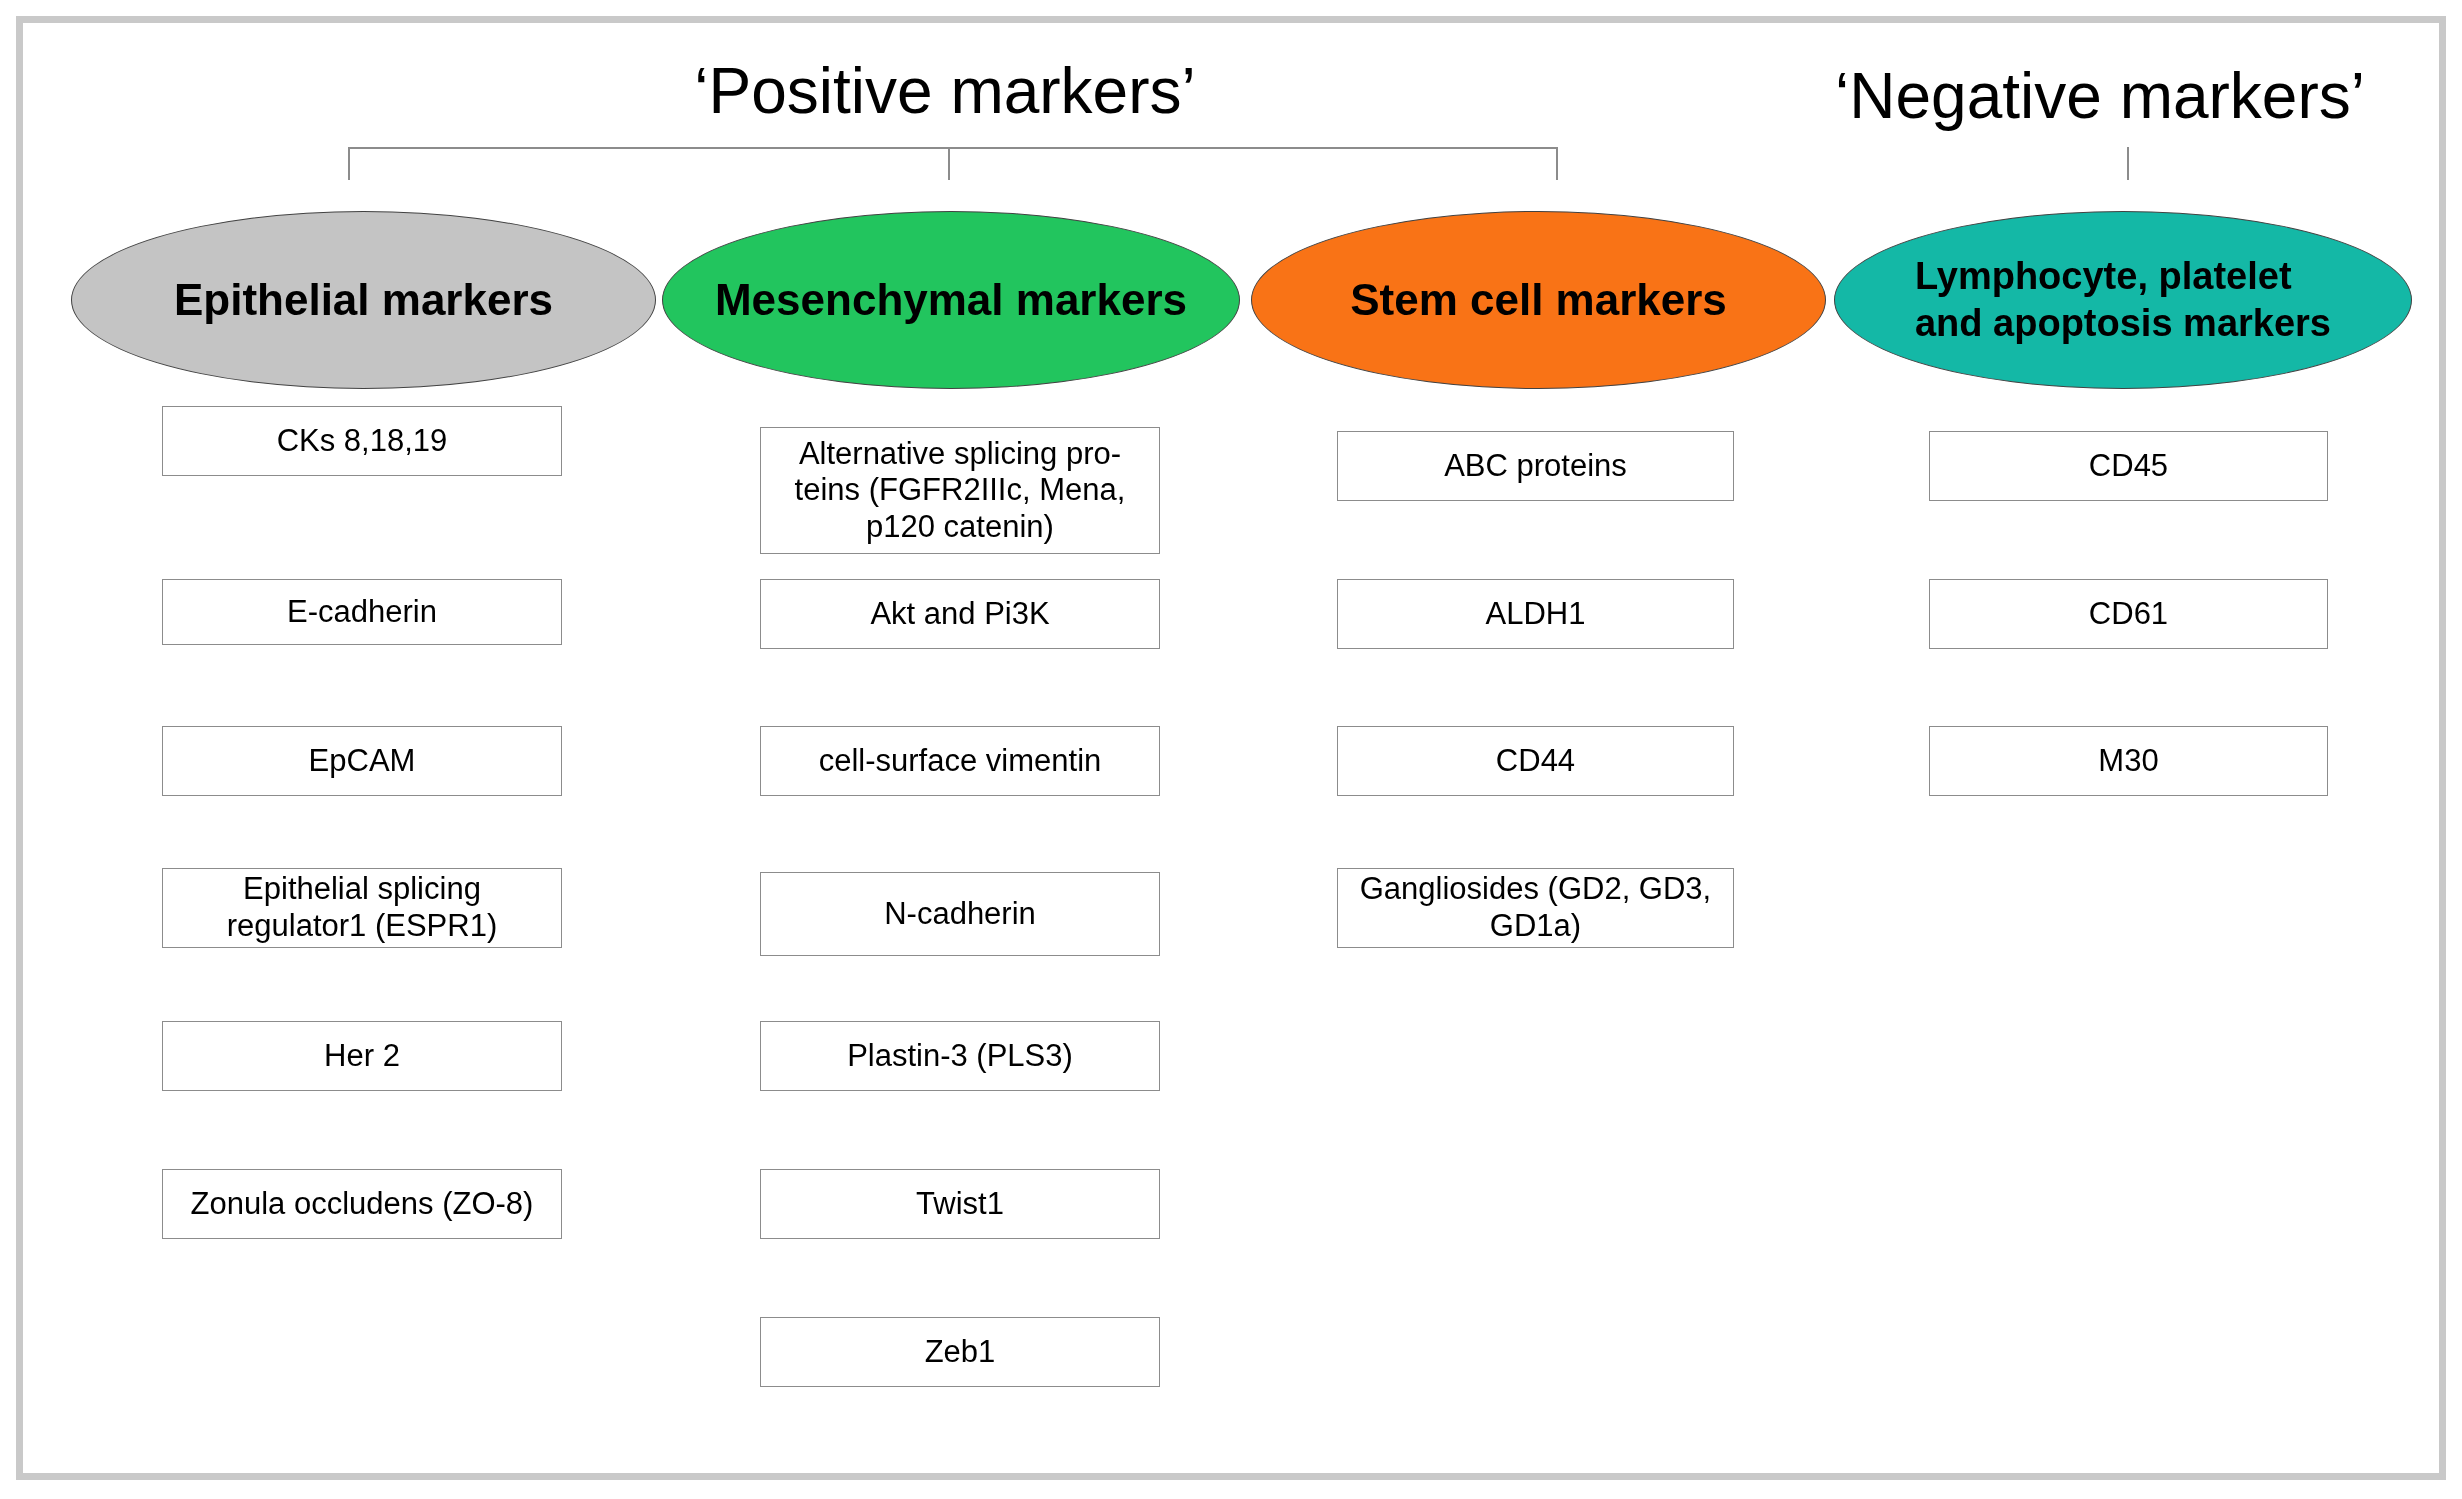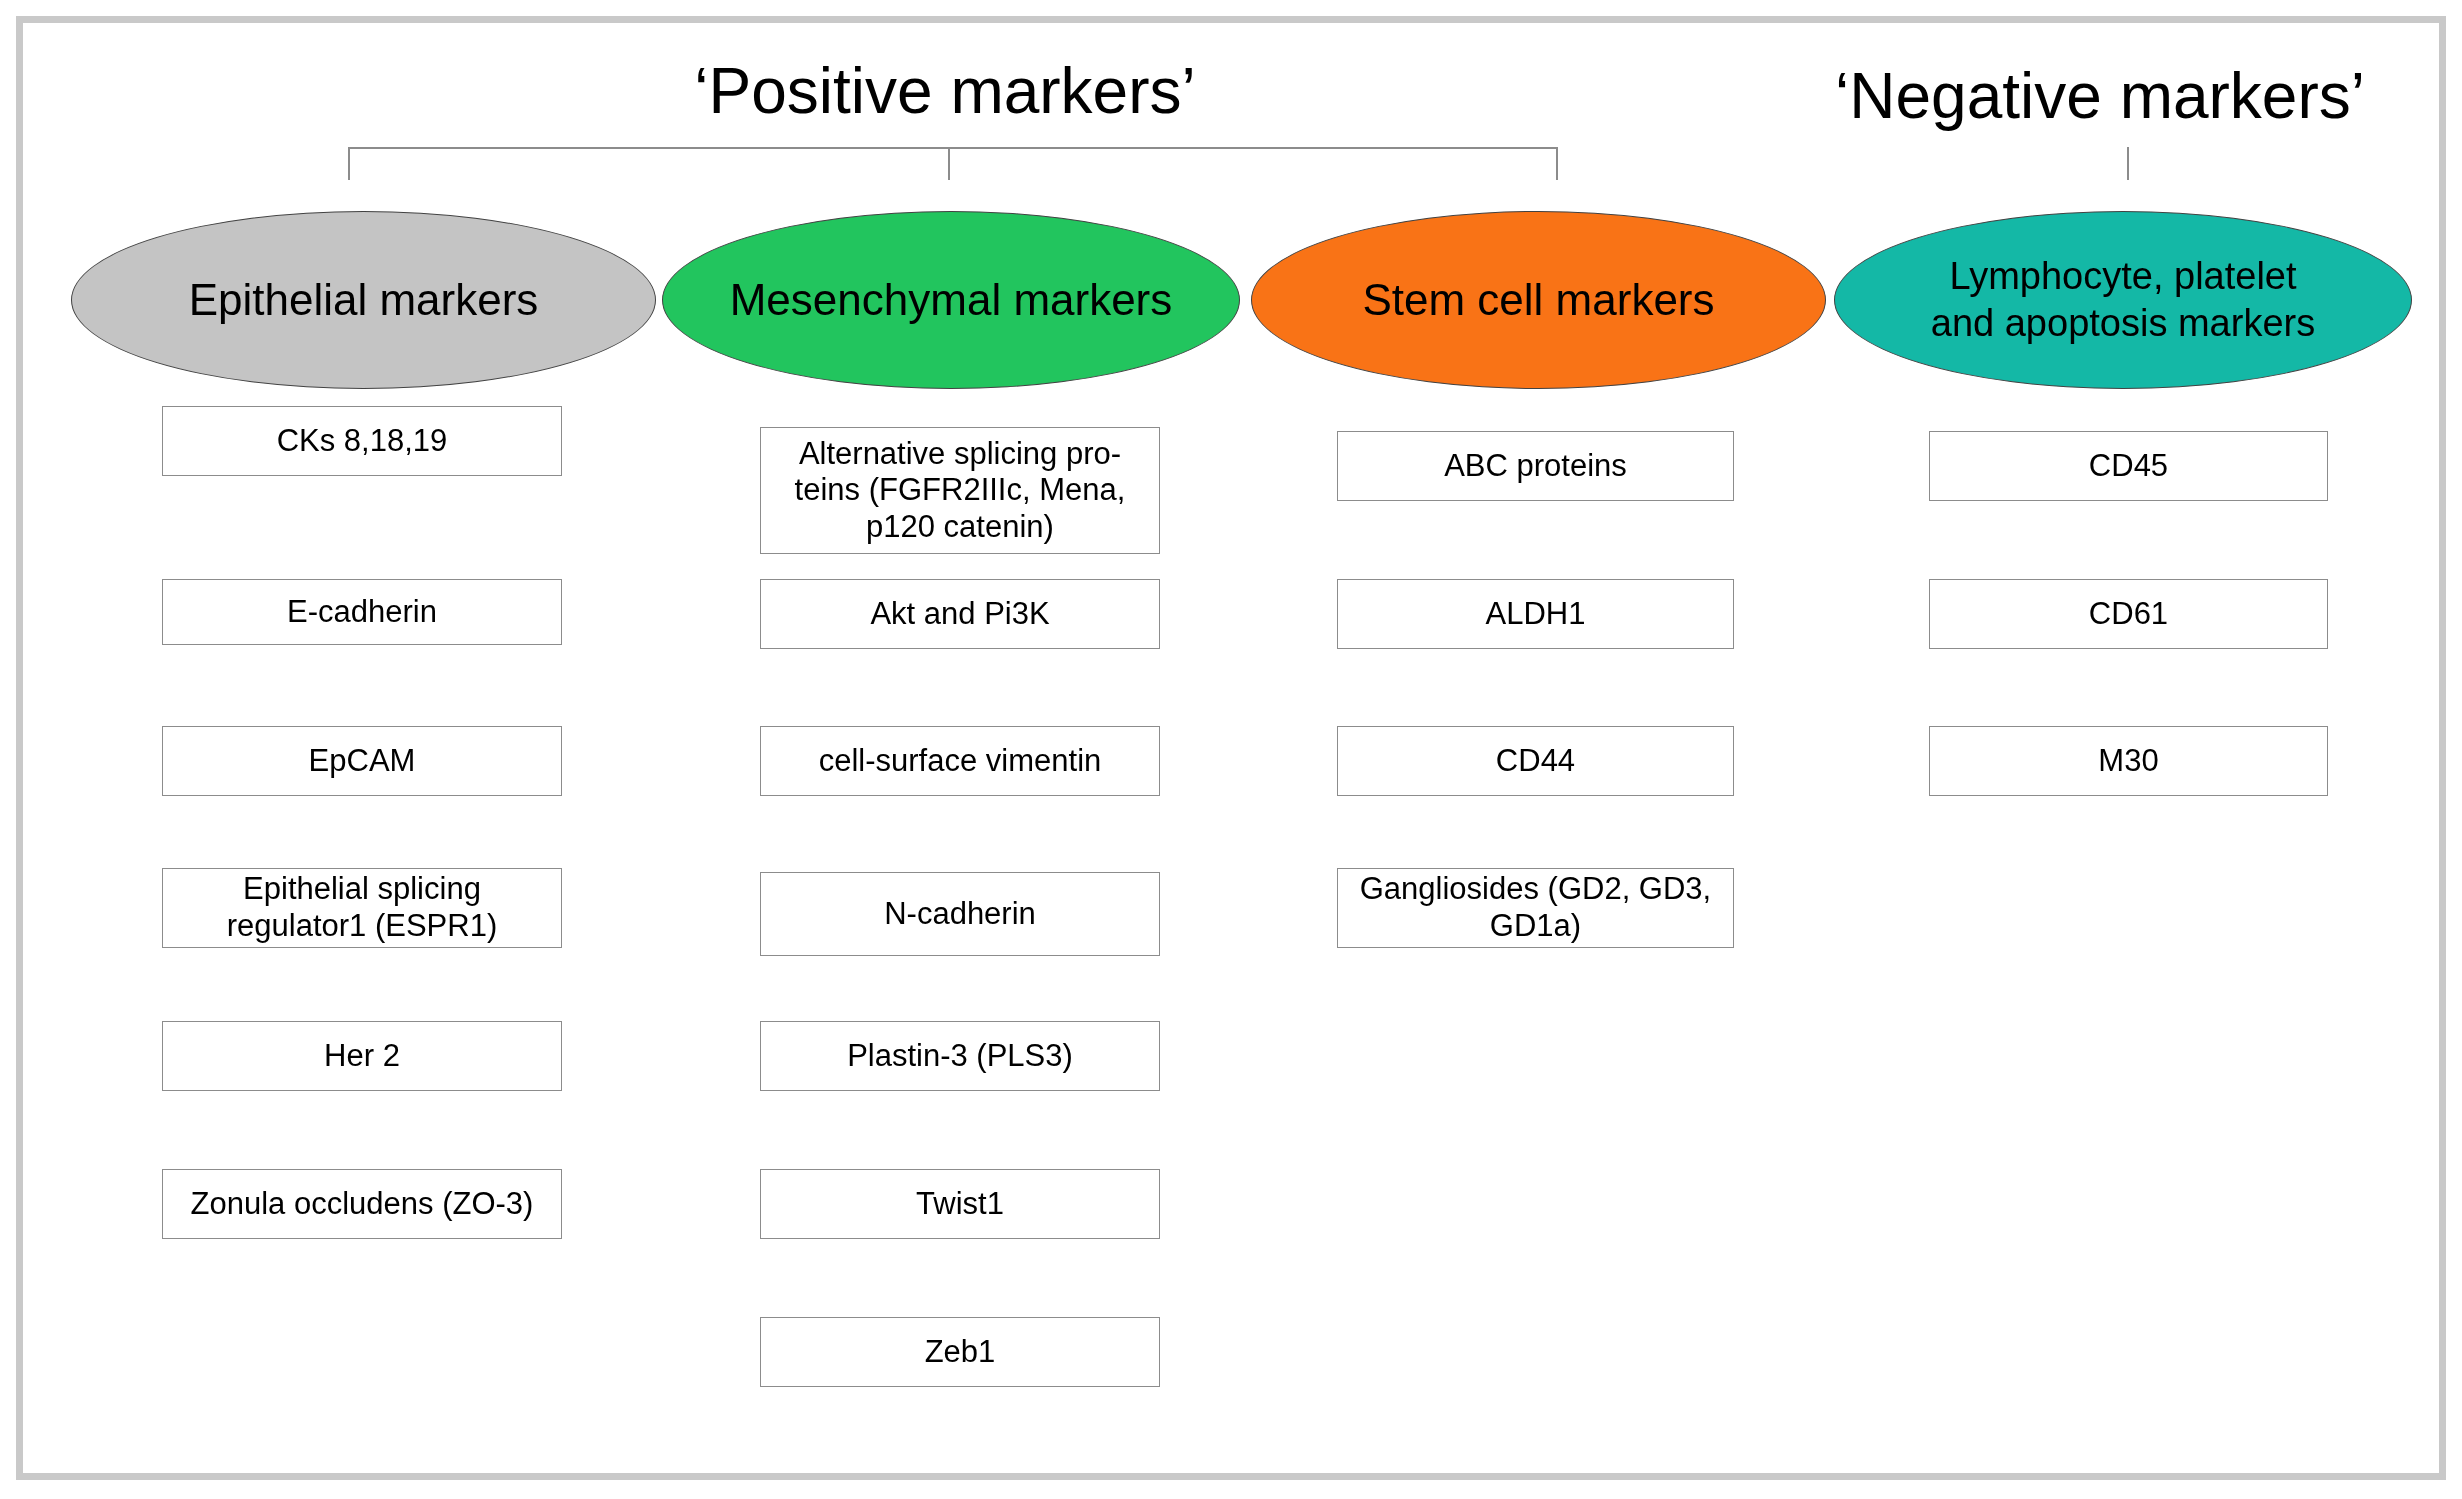--- a/index.html
+++ b/index.html
@@ -33,22 +33,22 @@
   #tick-left   { left:348px;  top:147px; width:2.1px;   height:33px; }
   #tick-mid    { left:948px; top:147px; width:2.1px;   height:33px; }
   #tick-right  { left:1556px; top:147px; width:2.1px;   height:33px; }
   #tick-neg    { left:2127px; top:147px; width:2.1px;   height:33px; }
 
   .ellipse {
     position:absolute;
     border:1.4px solid #424242;
     border-radius:50%;
     display:flex; align-items:center; justify-content:center;
-    text-align:center;
-    font-weight:normal;
+    text-align:left;
+    font-weight:bold;
     box-sizing:border-box;
     white-space:pre-line;
   }
   #ellipse-epithelial  { left:71px;  top:211px; width:585px; height:178px; font-size:44px; }
   #ellipse-mesenchymal { left:662px;  top:211px; width:578px; height:178px; font-size:44px; }
   #ellipse-stemcell    { left:1251px; top:211px; width:575px; height:178px; font-size:44px; }
   #ellipse-lymphocyte  { left:1834px; top:211px; width:578px; height:178px; font-size:38px; line-height:1.25; }
 
   .box {
     position:absolute;
@@ -111,21 +111,21 @@
 <div class="ellipse" id="ellipse-stemcell" style="background-color: #f97316;">Stem cell markers</div>
 <div class="ellipse" id="ellipse-lymphocyte" style="background-color: #14b8a6;">Lymphocyte, platelet
 and apoptosis markers</div>
 
 <div class="box c1" id="b-cks">CKs 8,18,19</div>
 <div class="box c1" id="b-ecad">E-cadherin</div>
 <div class="box c1" id="b-epcam">EpCAM</div>
 <div class="box c1" id="b-esrp">Epithelial splicing
 regulator1 (ESPR1)</div>
 <div class="box c1" id="b-her2">Her 2</div>
-<div class="box c1" id="b-zo1">Zonula occludens (ZO-3)</div>
+<div class="box c1" id="b-zo1">Zonula occludens (ZO-8)</div>
 
 <div class="box c2" id="b-altspl">Alternative splicing pro-
 teins (FGFR2IIIc, Mena,
 p120 catenin)</div>
 <div class="box c2" id="b-akt">Akt and Pi3K</div>
 <div class="box c2" id="b-vim">cell-surface vimentin</div>
 <div class="box c2" id="b-ncad">N-cadherin</div>
 <div class="box c2" id="b-pls3">Plastin-3 (PLS3)</div>
 <div class="box c2" id="b-twist1">Twist1</div>
 <div class="box c2" id="b-zeb1">Zeb1</div>

